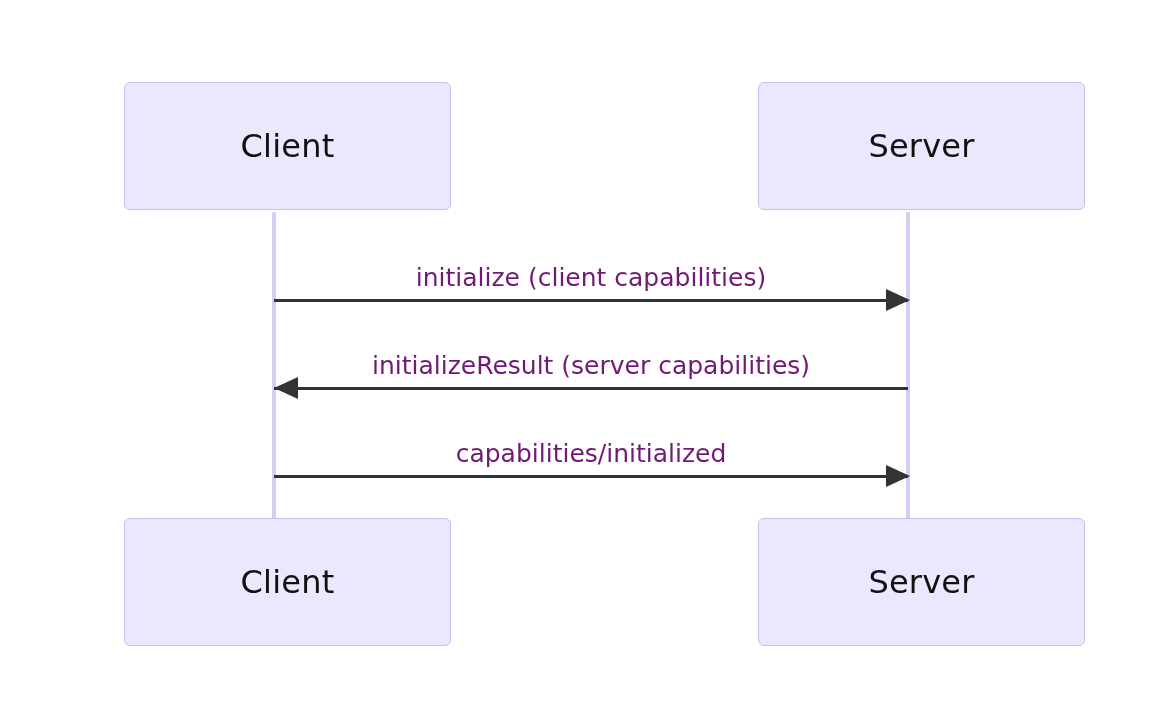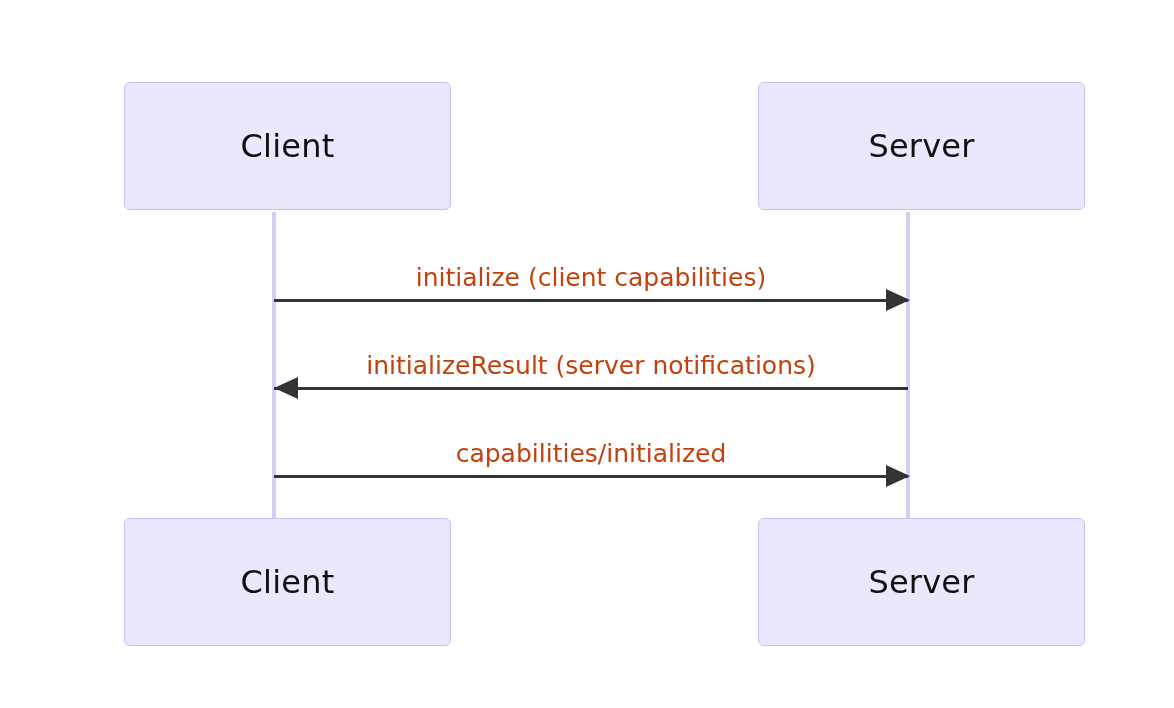--- a/index.html
+++ b/index.html
@@ -64,21 +64,21 @@
     height: 0;
   }
   .message-label {
     position: absolute;
     left: 274px;
     width: 634px;
     bottom: 10px;
     text-align: center;
     font-size: 25px;
     line-height: 1;
-    color: #c2410c;
+    color: #701a75;
     white-space: nowrap;
   }
   .message-line {
     position: absolute;
     left: 274px;
     width: 634px;
     top: -1.5px;
     height: 3px;
     background: #333333;
   }
@@ -115,21 +115,21 @@
     <span class="participant-label">Server</span>
   </div>
 
   <div class="message" style="top:300px;">
     <span class="message-label">initialize (client capabilities)</span>
     <div class="message-line"></div>
     <div class="arrowhead right"></div>
   </div>
 
   <div class="message" style="top:388px;">
-    <span class="message-label">initializeResult (server notifications)</span>
+    <span class="message-label">initializeResult (server capabilities)</span>
     <div class="message-line"></div>
     <div class="arrowhead left"></div>
   </div>
 
   <div class="message" style="top:476px;">
     <span class="message-label">capabilities/initialized</span>
     <div class="message-line"></div>
     <div class="arrowhead right"></div>
   </div>
 

